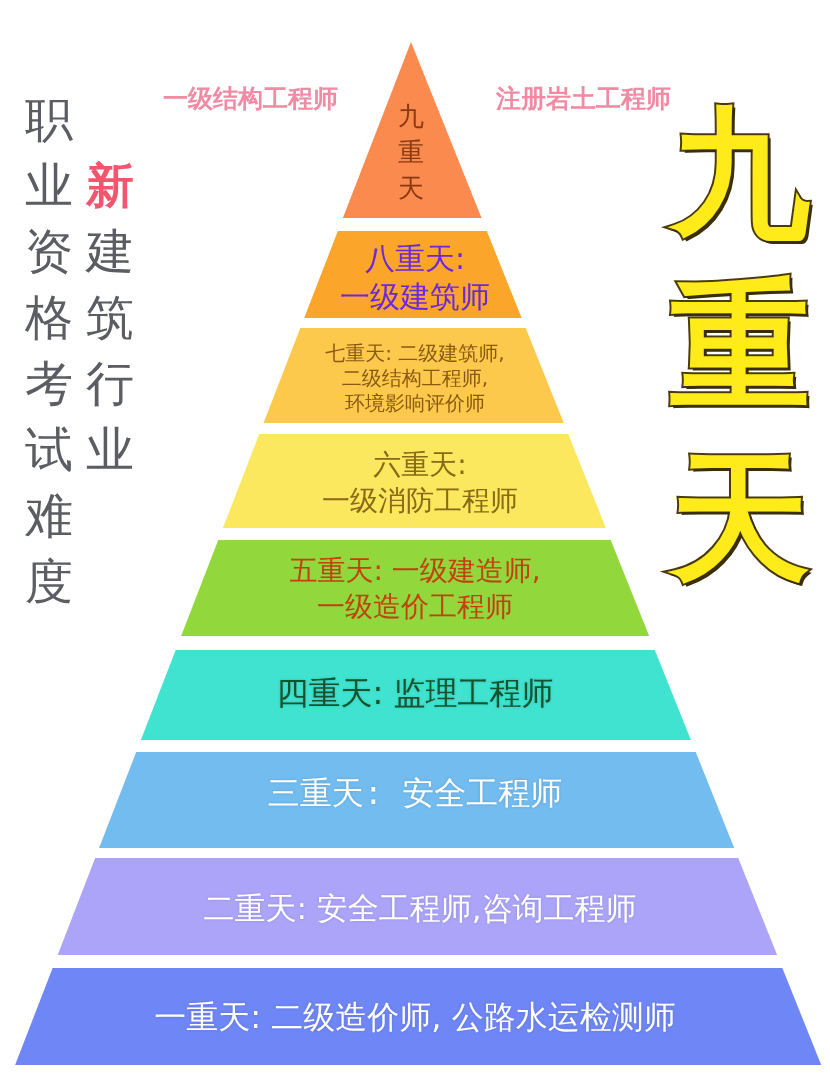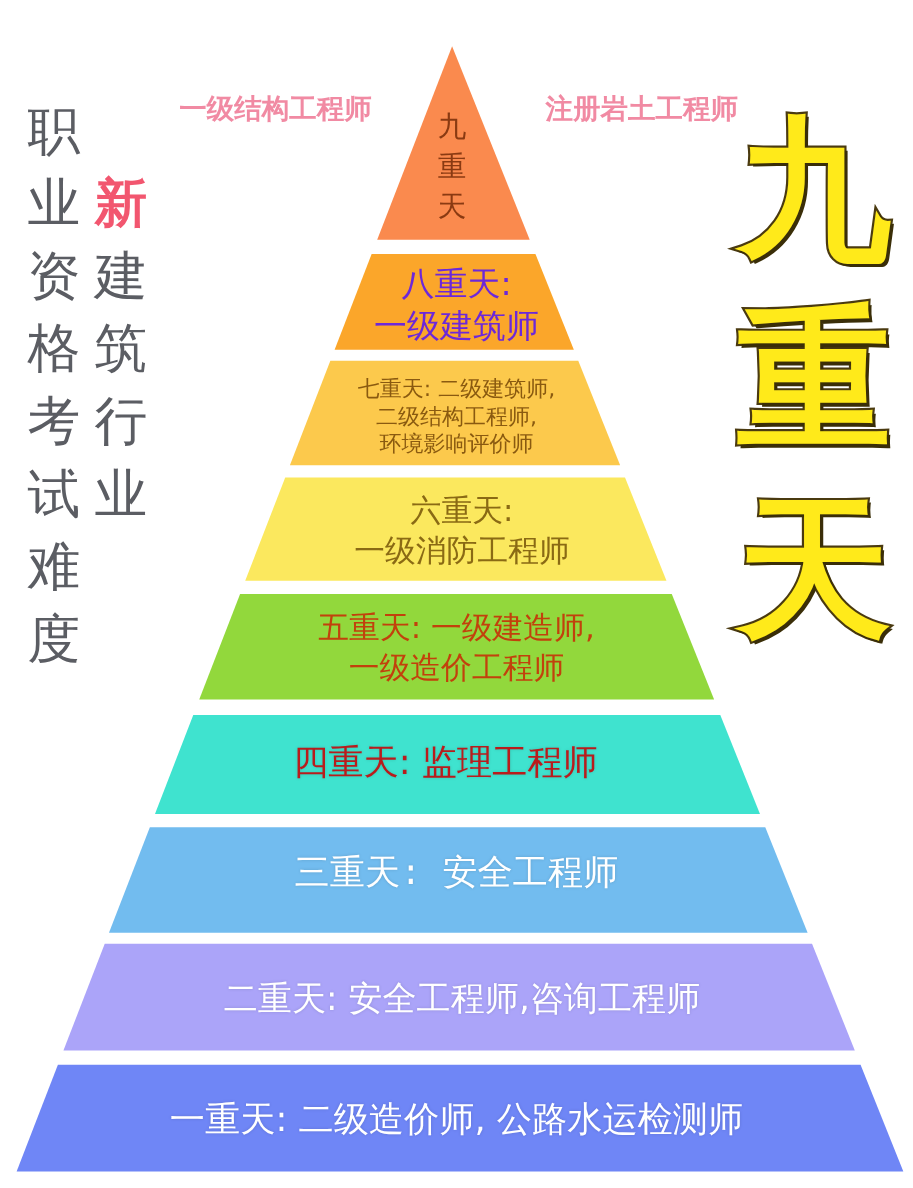--- a/index.html
+++ b/index.html
@@ -37,21 +37,21 @@
 天</div>
 <div class="tier-label" style="left: 300px; top: 240px; width: 230px; font-size: 30px; line-height: 38px; color: #6d28d9;">八重天:
 一级建筑师</div>
 <div class="tier-label" style="left: 270px; top: 341px; width: 290px; font-size: 20px; line-height: 25px; color: rgb(138, 90, 16);">七重天: 二级建筑师,
 二级结构工程师,
 环境影响评价师</div>
 <div class="tier-label" style="left: 240px; top: 447px; width: 360px; font-size: 28px; line-height: 36px; color: rgb(138, 106, 20);">六重天:
 一级消防工程师</div>
 <div class="tier-label" style="left: 195px; top: 553px; width: 440px; font-size: 28px; line-height: 36px; color: #c2410c;">五重天: 一级建造师,
 一级造价工程师</div>
-<div class="tier-label" style="left: 140px; top: 673px; width: 530px; font-size: 32px; line-height: 40px; text-shadow: rgba(0, 0, 0, 0.15) 0px 0px 3px; color: #b91c1c;">四重天:  监理工程师</div>
+<div class="tier-label" style="left: 150px; top: 673px; width: 530px; font-size: 32px; line-height: 40px; text-shadow: rgba(0, 0, 0, 0.15) 0px 0px 3px; color: #14532d;">四重天:  监理工程师</div>
 <div class="tier-label" style="left: 110px; top: 776px; width: 610px; font-size: 32px; line-height: 40px; text-shadow: rgba(0, 0, 0, 0.15) 0px 0px 3px; color: rgb(255, 255, 255); font-family: Liberation Mono, monospace;">三重天: 安全工程师</div>
 <div class="tier-label" style="left: 70px; top: 888px; width: 700px; font-size: 31px; line-height: 40px; text-shadow: rgba(0, 0, 0, 0.15) 0px 0px 3px; color: rgb(255, 255, 255);">二重天: 安全工程师,咨询工程师</div>
 <div class="tier-label" style="left: 30px; top: 997px; width: 770px; font-size: 32px; line-height: 40px; text-shadow: rgba(0, 0, 0, 0.15) 0px 0px 3px; color: rgb(255, 255, 255);">一重天: 二级造价师, 公路水运检测师</div>
 
 <div class="top-note" style="left:163px;">一级结构工程师</div>
 <div class="top-note" style="left:450px;margin-left:46px;">注册岩土工程师</div>
 
 <div class="side-col" style="left:25px; top:86px;">
   <span>职</span>
   <span>业</span>

